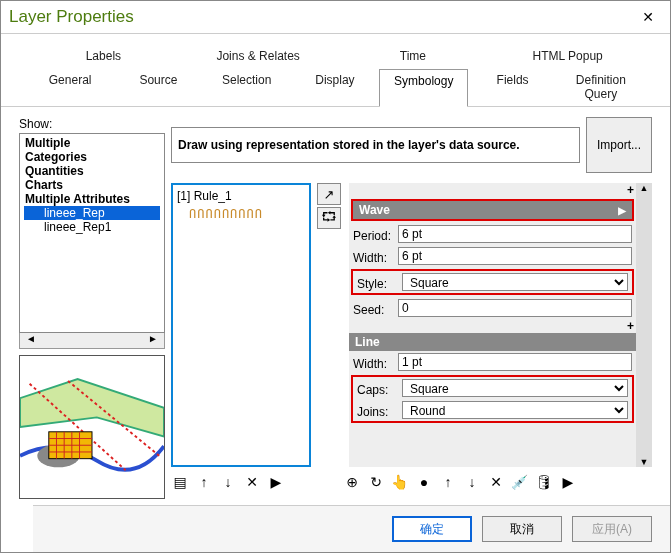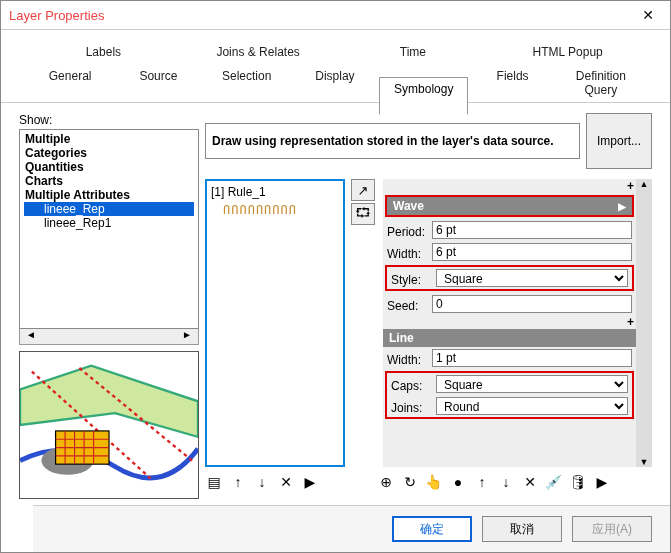--- a/index.html
+++ b/index.html
@@ -1,28 +1,28 @@
 <!DOCTYPE html>
 <html><head>
 <meta charset="utf-8">
 <style>
 * { box-sizing: border-box; margin: 0; padding: 0; font-family: "Segoe UI", Tahoma, sans-serif; font-size: 12px; }
 body { background: #f0f0f0; width: 671px; height: 553px; overflow: hidden; }
 .window { width: 671px; height: 553px; background: #fff; border: 1px solid #888; display: flex; flex-direction: column; }
 .titlebar { display: flex; justify-content: space-between; align-items: center; padding: 6px 8px; border-bottom: 1px solid #ccc; }
-.titlebar .title { color: #ef4444; font-size: 13px; }
+.titlebar .title { color: #4d7c0f; font-size: 17px; }
 .titlebar .close { font-size: 14px; padding: 0 8px; cursor: pointer; }
 .tabs-row { display: flex; border-bottom: 1px solid #ccc; padding: 0 25px; }
 .tabs-row.row1 { padding-top: 10px; border-bottom: none; }
 .tab { padding: 4px 14px; border: 1px solid transparent; cursor: pointer; color: #222; text-align: center; }
-.tab.active { border: 1px solid #999; border-bottom: 1px solid #fff; background: #fff; color: #000; position: relative; top: 13px; }
+.tab.active { border: 1px solid #999; border-bottom: 1px solid #fff; background: #fff; color: #000; position: relative; top: 1px; }
 .tabs-row.row1 .tab { flex: 1; }
 .tabs-row.row2 .tab { flex: 1; }
 .content { display: flex; flex: 1; padding: 10px 18px 6px 18px; gap: 6px; }
-.left-col { width: 180px; display: flex; flex-direction: column; }
+.left-col { width: 146px; display: flex; flex-direction: column; }
 .show-label { margin-bottom: 2px; }
 .show-list { border: 1px solid #888; height: 200px; overflow: auto; padding: 2px 4px; background: #fff; }
 .show-list .item { white-space: nowrap; cursor: pointer; padding: 0 1px; }
 .show-list .bold { font-weight: bold; }
 .show-list .indent2 { padding-left: 20px; }
 .show-list .selected { background: #0a64d8; color: #fff; }
 .hscroll { display: flex; justify-content: space-between; border: 1px solid #999; border-top: none; background: #eee; height: 16px; }
 .hscroll span { padding: 0 6px; cursor: pointer; font-size: 10px; }
 .preview { border: 1px solid #555; flex: 1; margin-top: 6px; background: #fff; position: relative; overflow: hidden; }
 .preview svg { width: 100%; height: 100%; }

